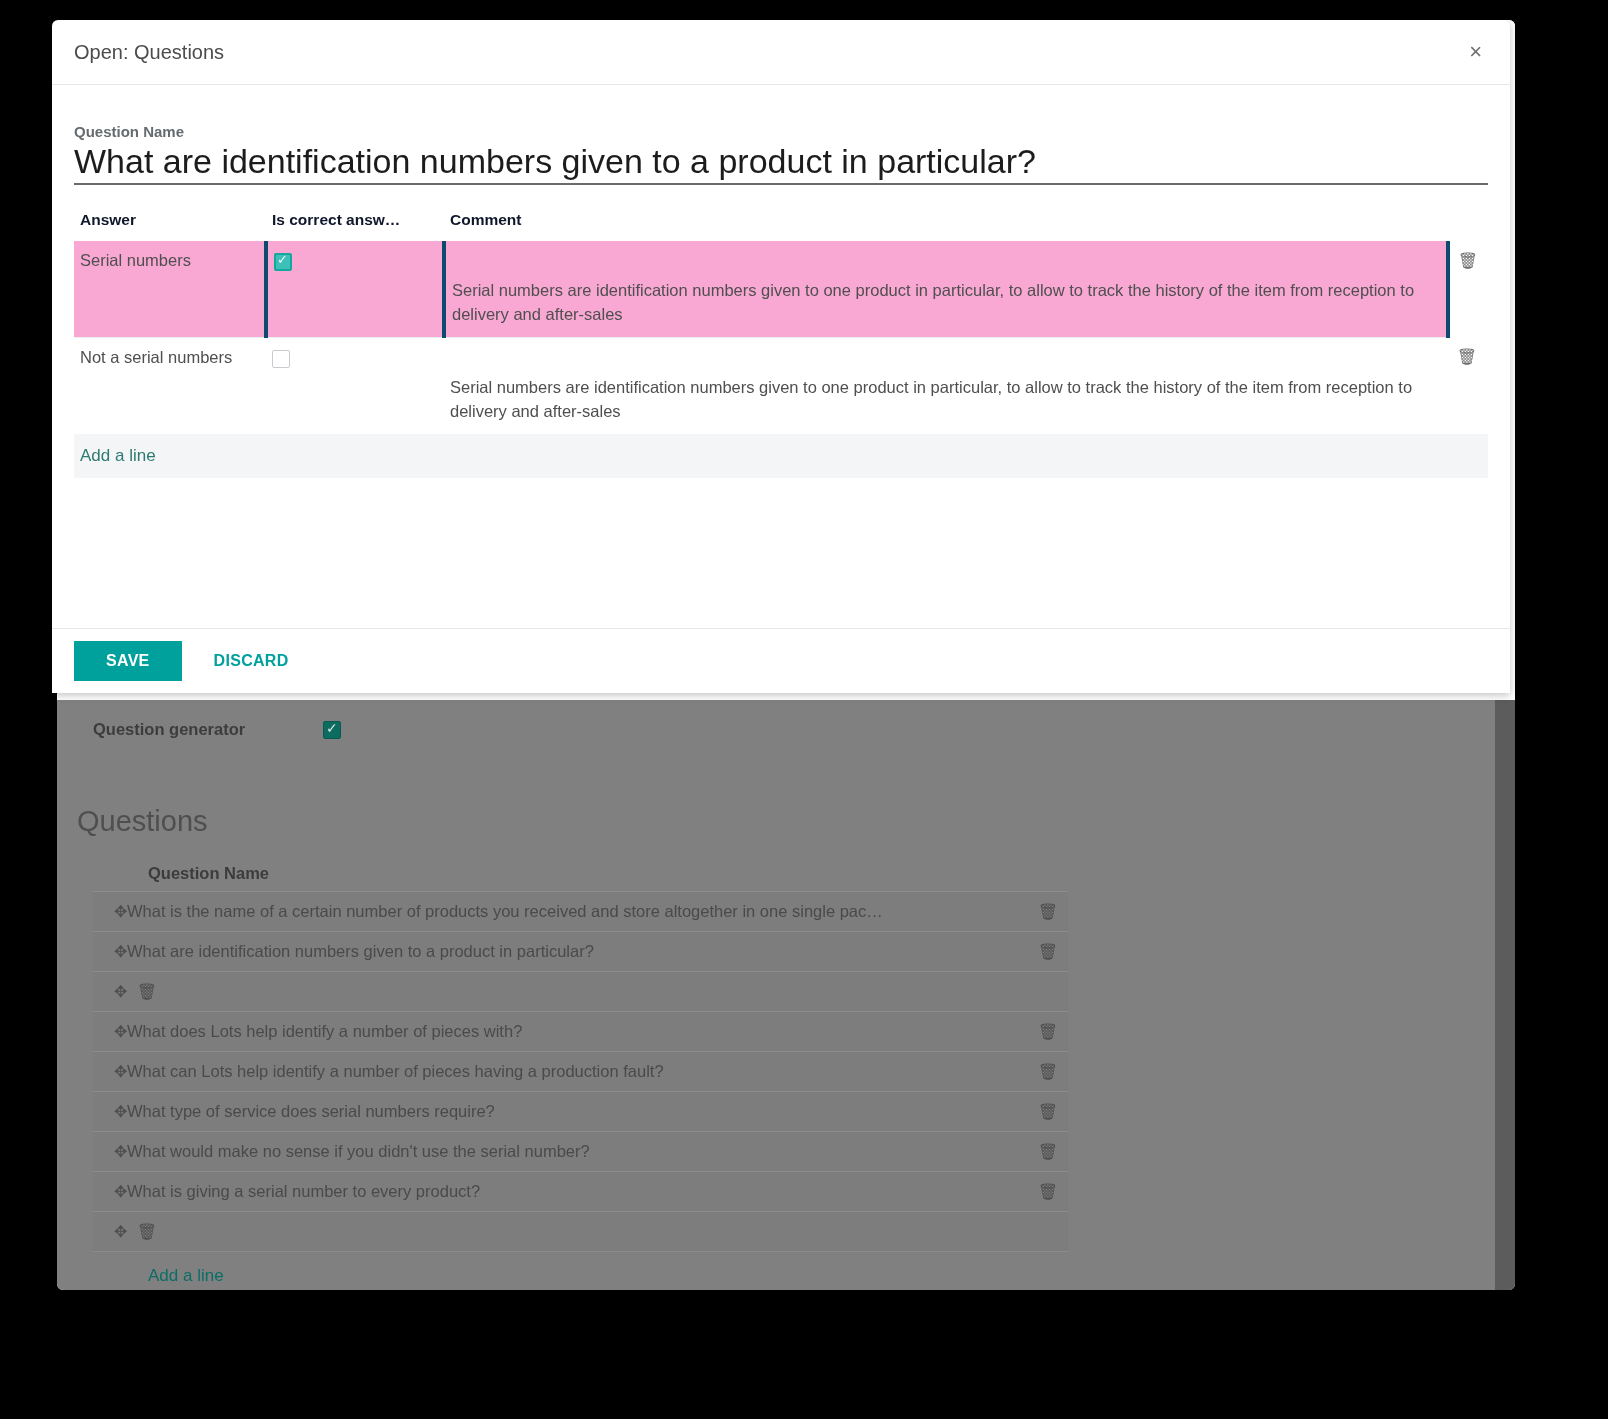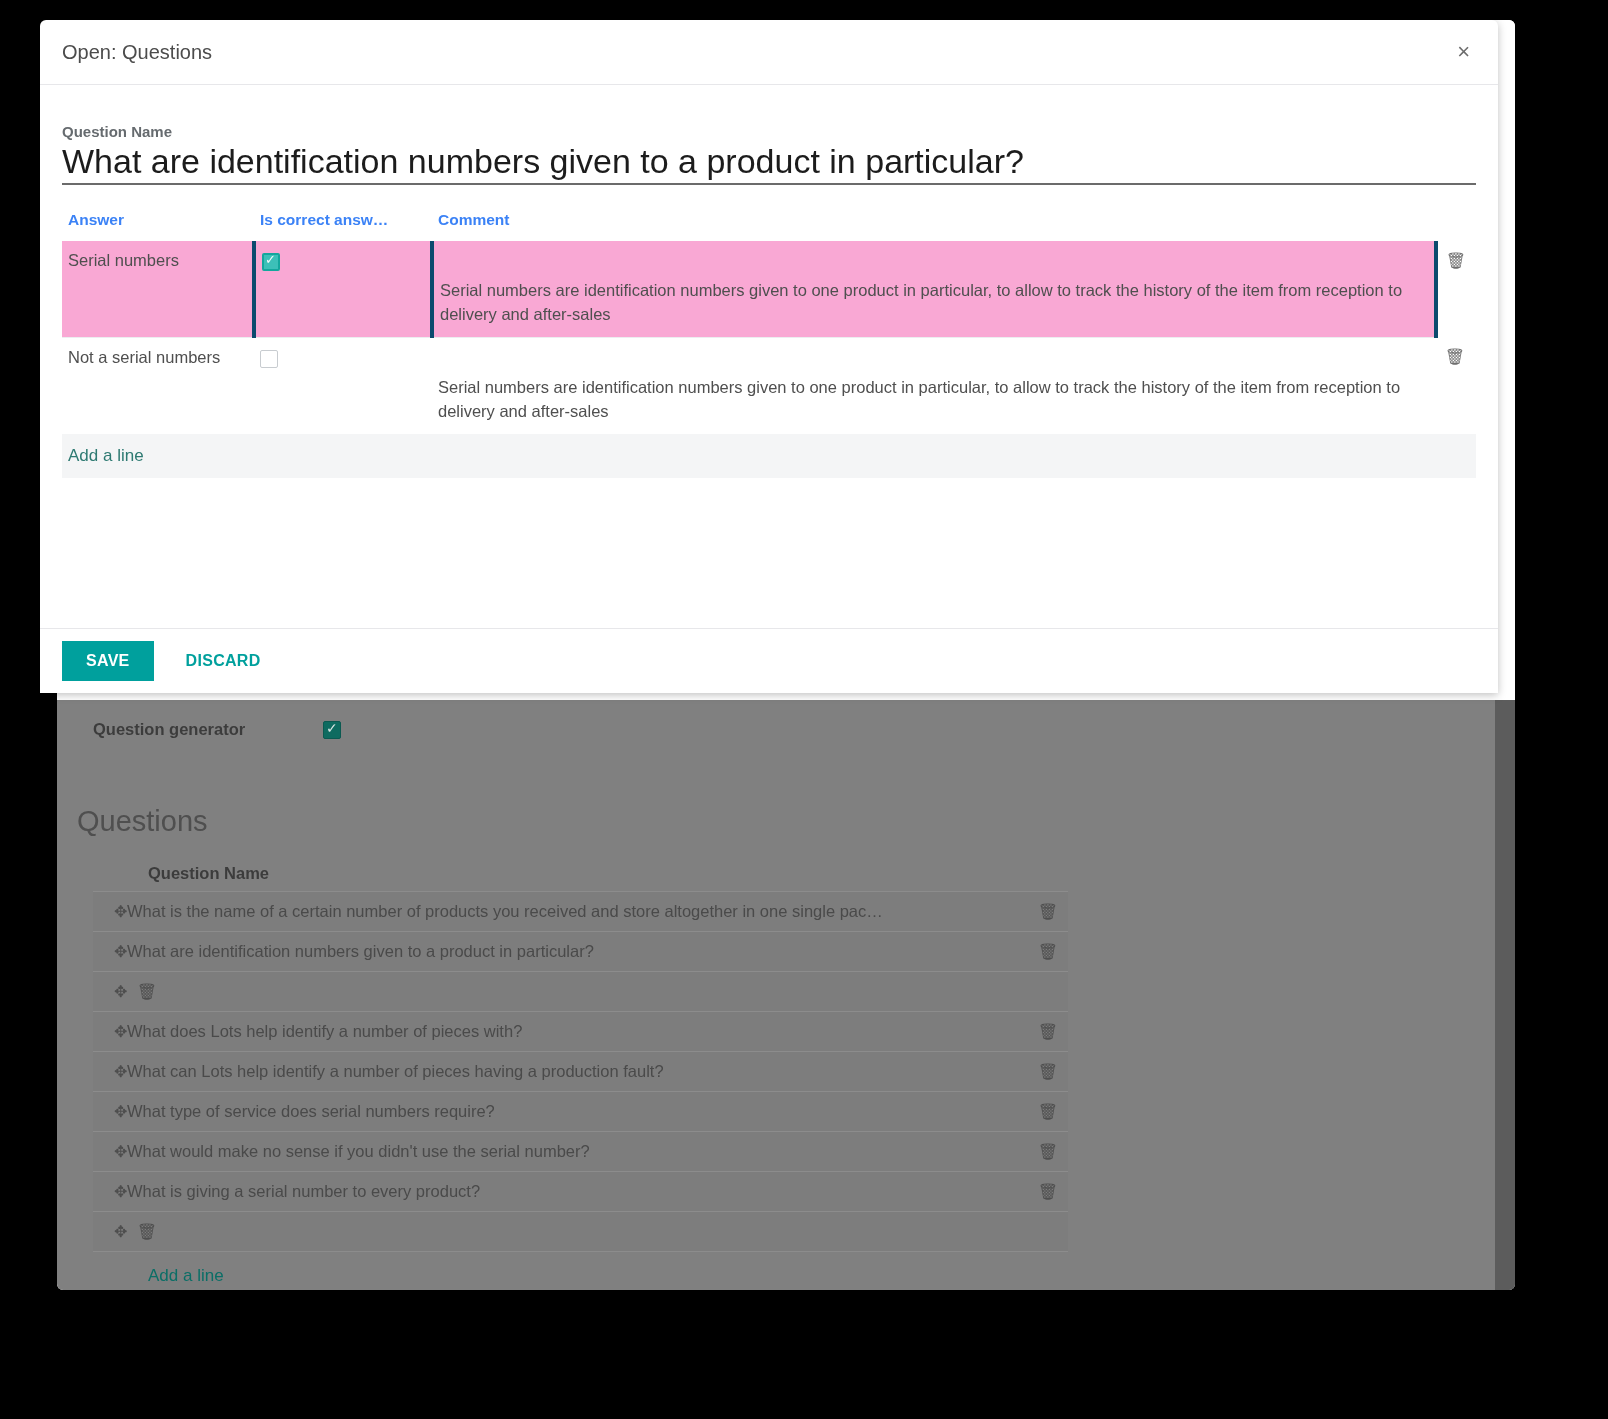--- a/index.html
+++ b/index.html
@@ -130,21 +130,21 @@
     font-size: 17px;
     color: #0b6e66;
     border-top: 1px solid #8c8c8c;
     background: transparent;
     cursor: pointer;
   }
 
   
   #modal {
     position: absolute;
-    left: 40px; top: 20px;
+    left: 52px; top: 20px;
     width: 1458px; height: 673px;
     background: #ffffff;
     border-radius: 6px 6px 0 0;
     box-shadow: 0 2px 8px rgba(0,0,0,0.25);
     overflow: hidden;
   }
   .modal-header {
     height: 65px;
     border-bottom: 1px solid #e7e7ea;
     display: flex;
@@ -179,21 +179,21 @@
     align-items: center;
     padding: 0 22px;
     gap: 18px;
   }
   .btn-save {
     background: #00A09D;
     color: #ffffff;
     border: none;
     font-size: 16px;
     font-weight: bold;
-    padding: 11px 24px;
+    padding: 11px 32px;
     cursor: pointer;
     letter-spacing: 0.3px;
     font-family: "Liberation Sans", sans-serif;
   }
   .btn-discard {
     background: none;
     border: none;
     color: #00A09D;
     font-size: 16px;
     font-weight: bold;
@@ -226,21 +226,21 @@
     padding: 0;
     line-height: 1.12;
   }
 
   
   .ans-table { width: 100%; border-collapse: collapse; }
   .ans-table thead th {
     text-align: left;
     font-size: 15.5px;
     font-weight: bold;
-    color: #3b82f6;
+    color: #0f172a;
     padding: 6px 8px 12px 6px;
     border: none;
     white-space: nowrap;
   }
   .col-answer { width: 192px; }
   .col-correct { width: 178px; }
   .col-comment { width: auto; }
   .col-trash { width: 40px; }
 
   .ans-row td {

